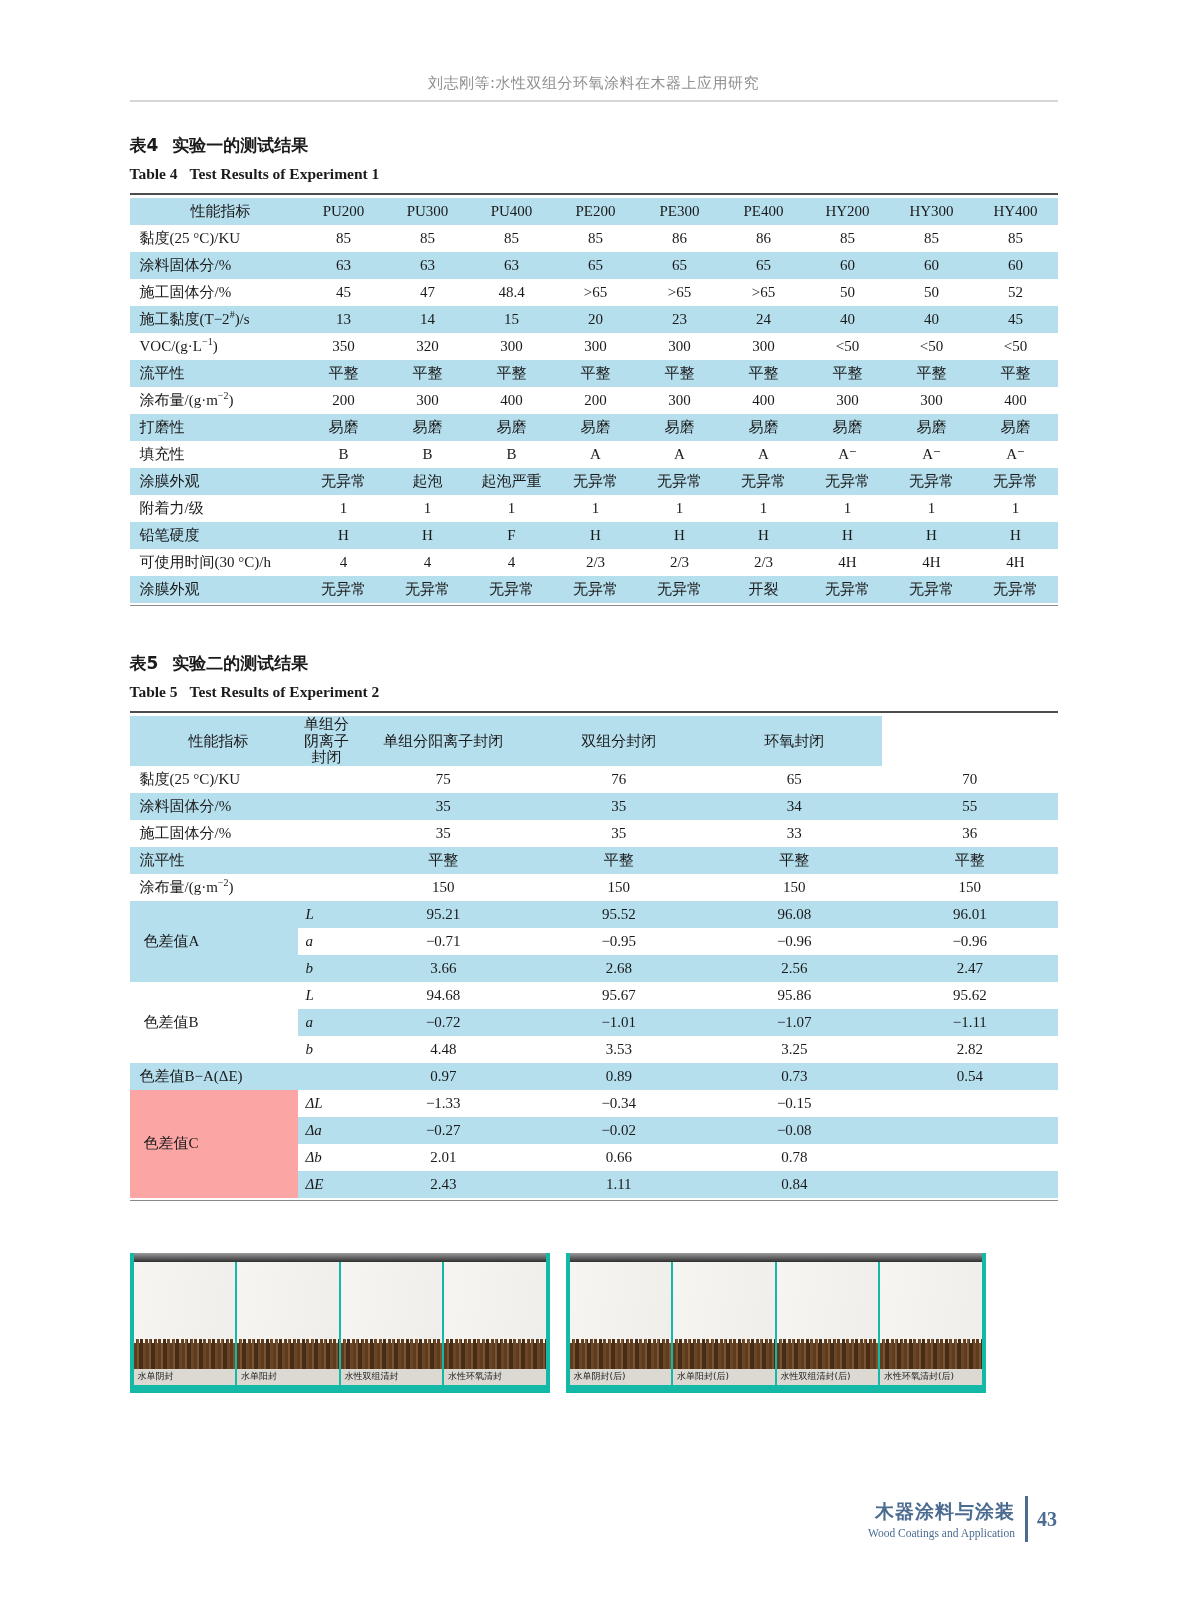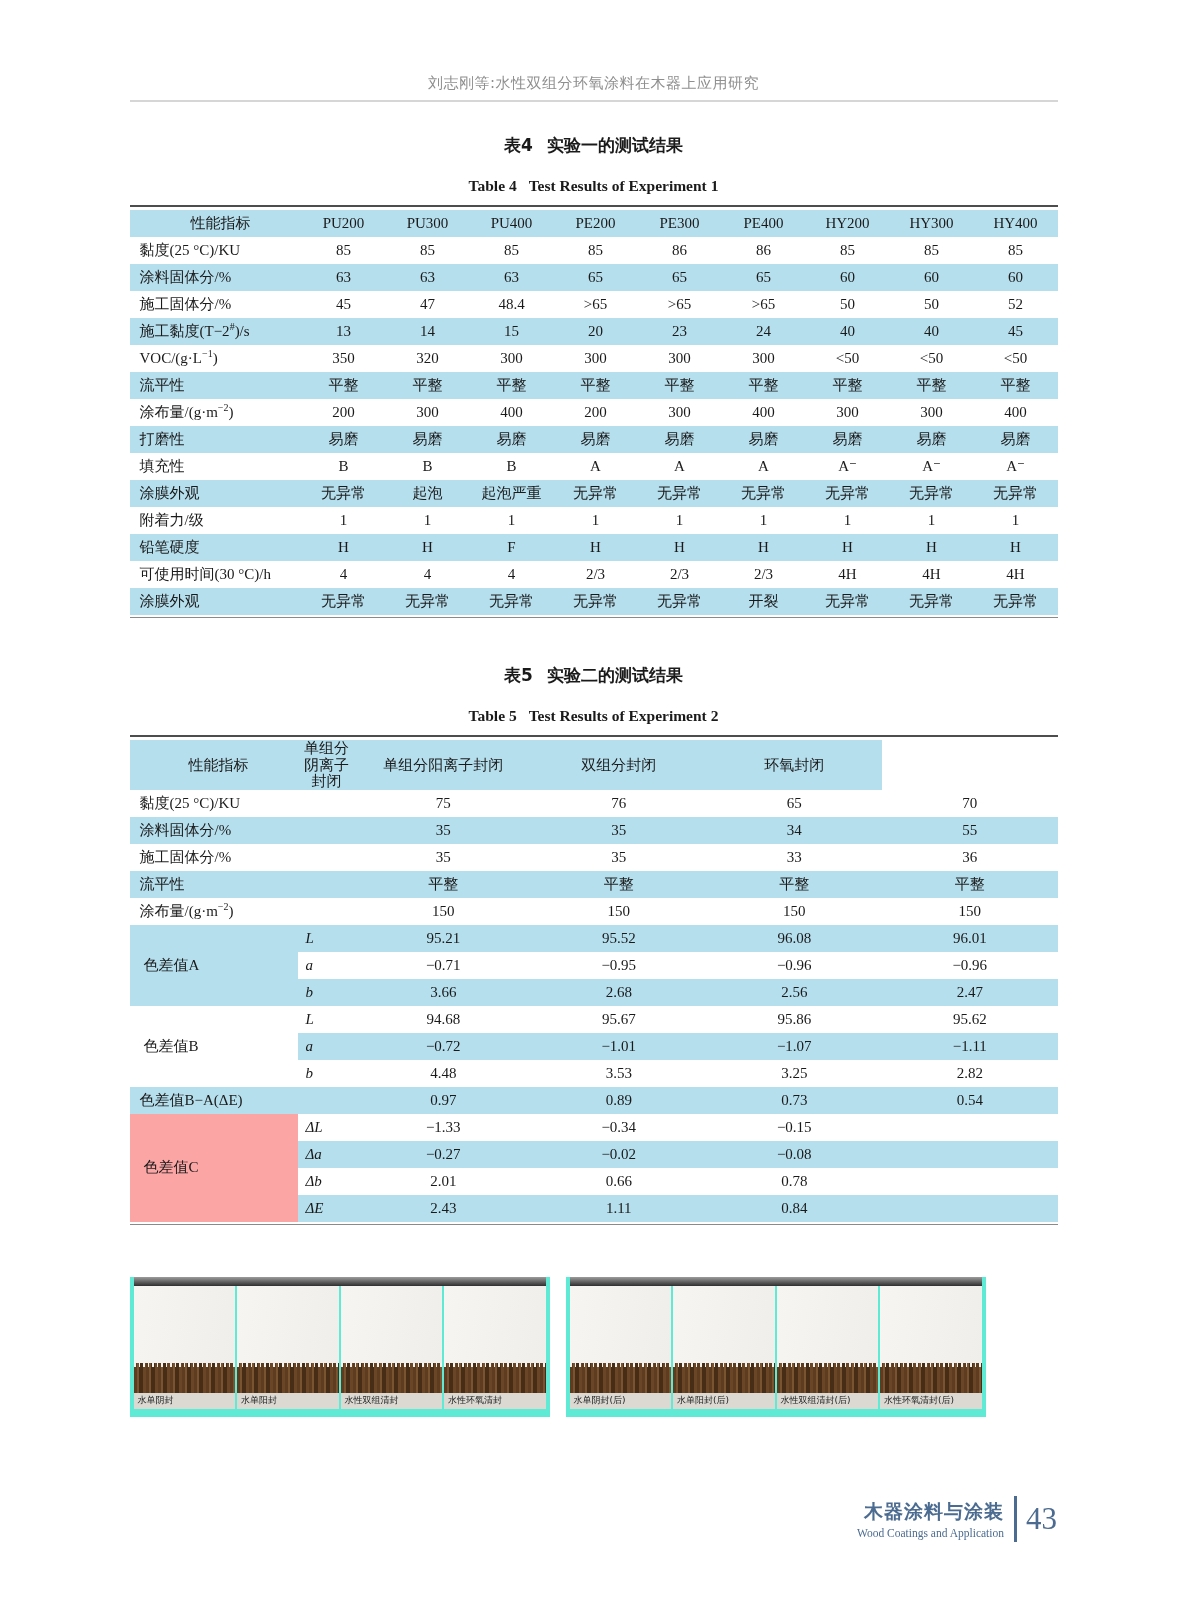--- a/index.html
+++ b/index.html
@@ -7,66 +7,66 @@
     width:1187px;height:1600px;position:relative;overflow:hidden;
     font-family:"Liberation Serif","DejaVu Sans",serif;color:#1a1a1a;
     -webkit-font-smoothing:antialiased;
   }
   .content{width:928px;margin:0 auto;position:relative;}
   
   .pg-header{padding-top:74px;text-align:center;font-size:15px;color:#8f8f8f;
     font-family:"DejaVu Sans","Liberation Sans",sans-serif;letter-spacing:.5px;}
   .pg-rule{border-top:2px solid #d6d6d6;margin-top:7px;}
   
-  .tbl-title{ text-align:center; }
+  .tbl-title{ text-align:left; }
   .tbl-title .cn{font-size:17px;font-weight:bold;
     font-family:"DejaVu Sans","Liberation Sans",sans-serif;}
   .tbl-title .cn .pre{margin-right:14px;}
-  .tbl-title .en{font-size:15.5px;font-weight:bold;margin-top:20px;
+  .tbl-title .en{font-size:15.5px;font-weight:bold;margin-top:8px;
     font-family:"Liberation Serif",serif;}
   .tbl-title .en .pre{margin-right:12px;}
   
   .tbl-wrap{border-top:2px solid #4d4d4d;border-bottom:1.6px solid #8a8a8a;
     padding:3px 0 2px 0;margin-top:10px;}
   table{border-collapse:collapse;width:928px;table-layout:fixed;}
   th,td{height:27px;padding:0;font-size:15px;font-weight:normal;
     font-family:"Liberation Serif","DejaVu Sans",serif;line-height:1.1;}
   thead th{background:var(--stripe);}
   tbody tr:nth-child(even) td{background:var(--stripe);}
   td.lab,th.lab{text-align:left;padding-left:10px;}
   th.lab{text-align:center;}
   td.val,th.val{text-align:center;}
   td.slab{text-align:left;padding-left:8px;font-style:italic;}
   td.glab{text-align:left;padding-left:14px;}
   sup{font-size:10px;line-height:0;}
   :root{--stripe:#b6dfee;}
   
   .figure-row{display:flex;gap:16px;margin-top:52px;}
-  .photo{width:420px;height:140px;background:#5eead4;box-sizing:border-box;
+  .photo{width:420px;height:140px;background:#14b8a6;box-sizing:border-box;
     padding:0 4px 6px 4px;position:relative;text-align:center;}
   .photo .top-band{height:9px;background:linear-gradient(#9c9c9c,#2e2e2e);}
   .panels{display:flex;gap:2px;height:123px;}
   .panel{flex:1;display:flex;flex-direction:column;background:#f4f3ef;min-width:0;}
   .panel .blank{flex:1;background:linear-gradient(100deg,#f6f5f2,#efeeea);}
   .panel .wood{height:30px;position:relative;
     background:repeating-linear-gradient(90deg,#5d3c20 0 3px,#7a5330 3px 5px,#472d16 5px 9px,#6b4626 9px 12px);}
   .panel .wood::before{content:"";position:absolute;top:0;left:0;right:0;height:4px;
     background:repeating-linear-gradient(90deg,#f4f3ef 0 2px,transparent 2px 5px,#f4f3ef 5px 6px,transparent 6px 9px);}
   .panel .plabel{height:16px;background:#dcd9d3;color:#222;font-size:9px;
     font-family:"DejaVu Sans","Liberation Sans",sans-serif;
     display:flex;align-items:center;padding-left:4px;white-space:nowrap;overflow:hidden;}
   .fig-caption{margin-top:22px;}
   
   .footer{position:absolute;right:130px;top:1496px;display:flex;align-items:center;}
   .footer .jr{text-align:right;color:#4b6b90;}
   .footer .jr .cn{font-size:19px;font-weight:bold;letter-spacing:1px;
     font-family:Liberation Serif, serif;}
   .footer .jr .en{font-size:11.5px;font-family:"Liberation Serif",serif;margin-top:2px;}
   .footer .bar{width:3px;height:46px;background:#4b6b90;margin:0 9px 0 10px;}
-  .footer .num{font-size:31px;color:#4b6b90;font-family:"Liberation Serif",serif;}
+  .footer .num{font-size:20px;color:#4b6b90;font-family:"Liberation Serif",serif;font-weight:bold;}
   .mt-t4{margin-top:32px;}
   .mt-t5{margin-top:46px;}
 </style>
 </head>
 <body>
 
 <div class="content">
 
   <div class="pg-header">刘志刚等:水性双组分环氧涂料在木器上应用研究</div>
   <div class="pg-rule"></div>

